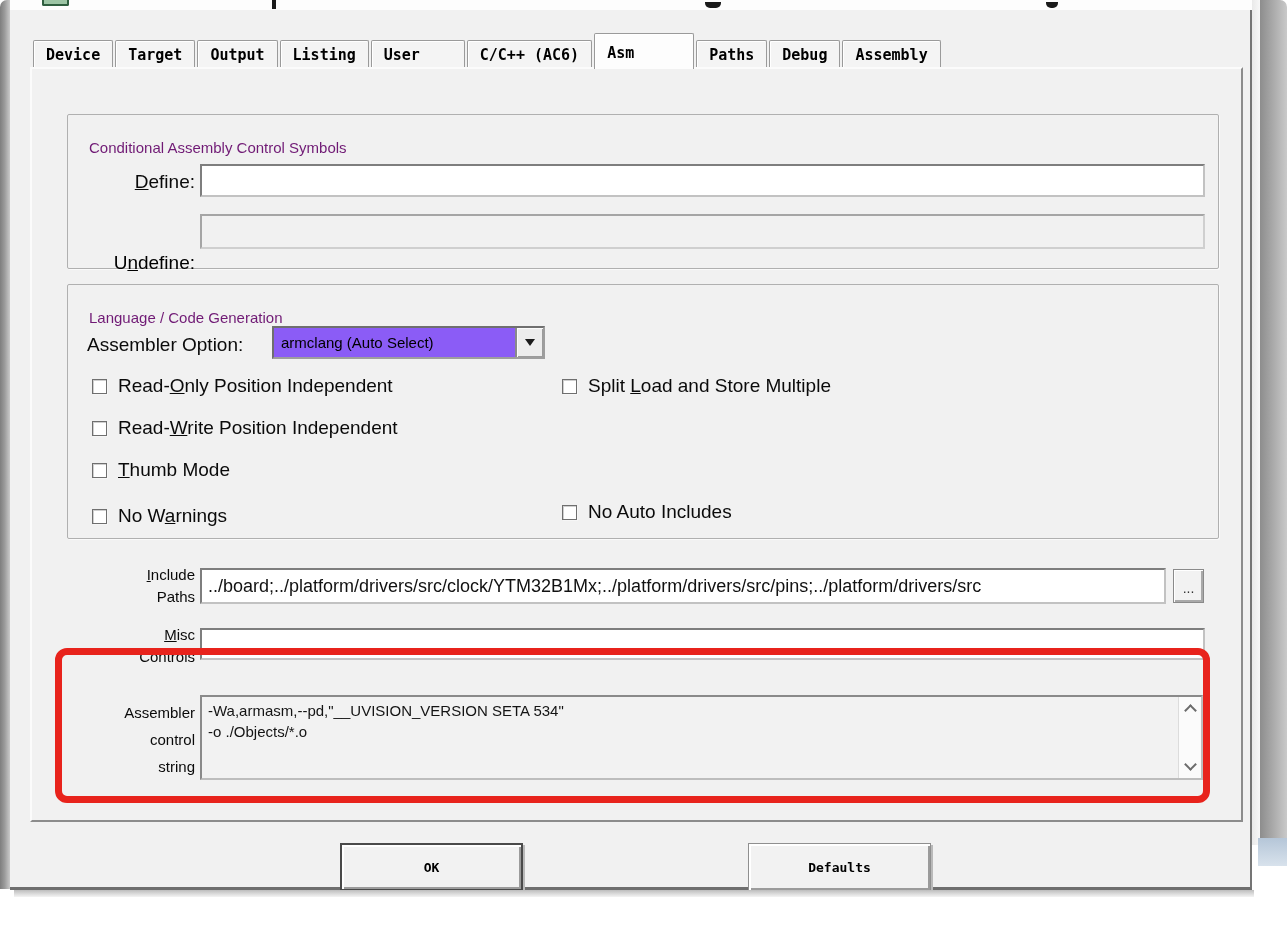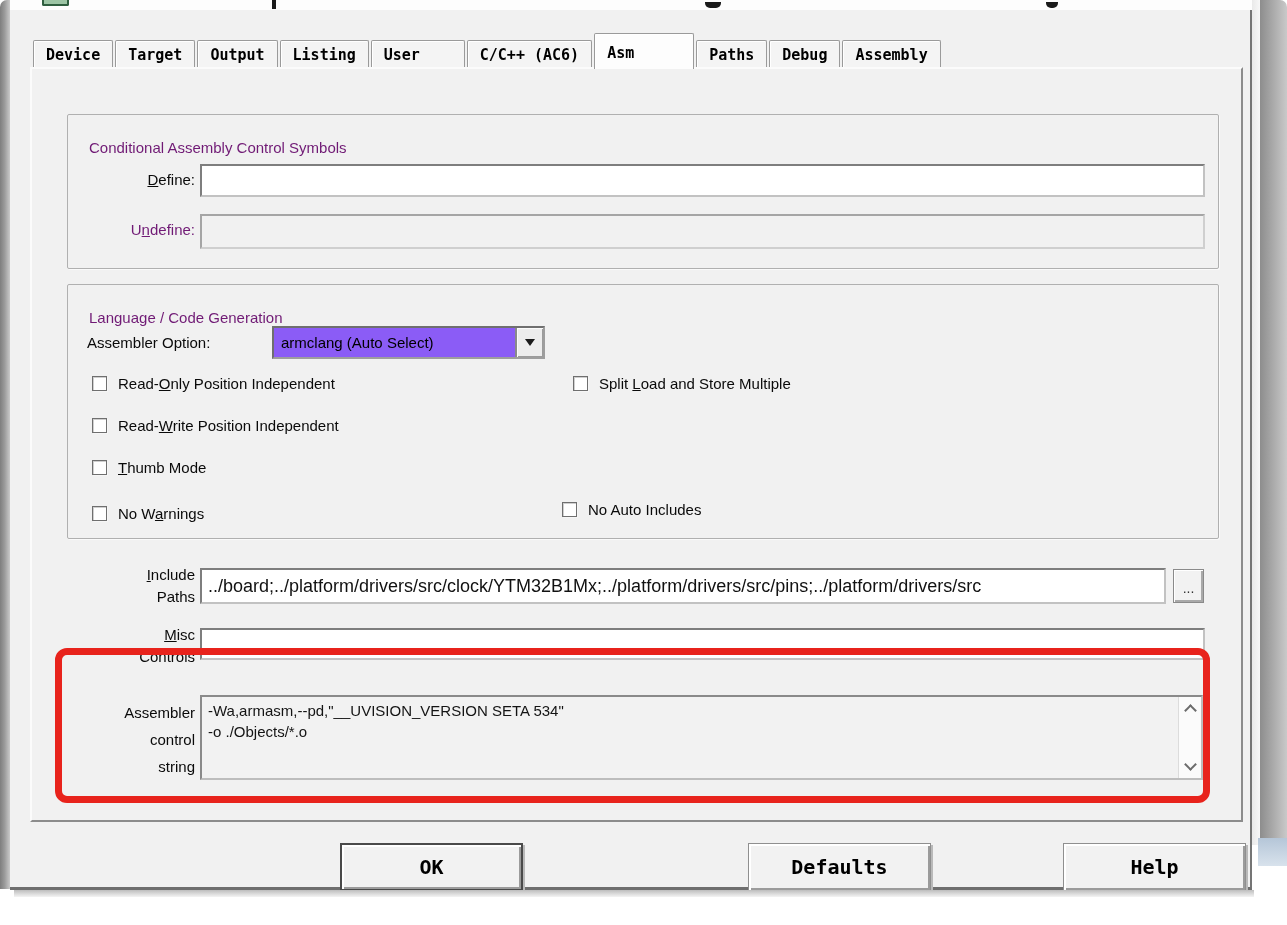--- a/index.html
+++ b/index.html
@@ -50,22 +50,22 @@
 
   
   .groupbox { position:absolute; border:1px solid #b0b0b0; border-radius:2px;
     box-shadow:inset 0 0 0 0 #fff, 1px 1px 0 #fafafa; }
   .groupbox .legend { position:absolute; top:-10px; left:14px; background:#f1f1f1;
     padding:0 7px; font-size:15px; color:#701a75; white-space:nowrap;margin-top:34px; }
   .g-cond { left:35px; top:45px; width:1152px; height:155px; }
   .g-lang { left:35px; top:215px; width:1152px; height:255px; }
 
   .u { text-decoration:underline; }
-  .lbl { font-size:15px; color:#0a0a0a; }
-  .lbl-disabled { color:#701a75; }
+  .lbl { font-size:19px; color:#0a0a0a; }
+  .lbl-disabled { color:#000000;margin-top:31px; }
 
   .field { background:#fff; border:2px solid; border-color:#7e7e7e #c2c2c2 #c2c2c2 #7e7e7e;
     font-size:18px; color:#111; display:flex; align-items:center; padding:0 6px;
     white-space:nowrap; overflow:hidden; }
   .field-disabled { background:#f1f1f1; border-color:#a5a5a5 #cfcfcf #cfcfcf #a5a5a5; }
 
   
   .abs { position:absolute; }
 
   
@@ -105,21 +105,21 @@
     box-shadow:inset 1px 1px 0 #ffffff, inset -2px -2px 0 #a9a9a9;
     font-size:14px; color:#333; display:flex; align-items:flex-end; justify-content:center;
     padding-bottom:6px; cursor:default; font-family:"Liberation Sans",sans-serif; }
 
   
   .annotation { position:absolute; left:55px; top:648px; width:1155px; height:155px;
     border:7px solid #e8231c; border-radius:12px; pointer-events:none; z-index:20; }
 
   
   .btn { position:absolute; top:833px; width:183px; height:48px;
-    font-family:"DejaVu Sans Mono","Liberation Mono",monospace; font-weight:bold; font-size:20px;
+    font-family:"DejaVu Sans Mono","Liberation Mono",monospace; font-weight:bold; font-size:13px;
     background:#f2f2f2; color:#000; border:1px solid #8f8f8f;
     box-shadow:inset 2px 2px 0 #ffffff, inset -2px -2px 0 #9b9b9b, 2px 2px 0 #b9b9b9;
     cursor:default; }
   .btn-default { border:2px solid #4a4a4a;
     box-shadow:inset 2px 2px 0 #ffffff, inset -2px -2px 0 #9b9b9b, 2px 2px 0 #b9b9b9; }
 </style>
 </head>
 <body>
 
 <div class="screen">
@@ -174,21 +174,21 @@
         <span class="combo-value">armclang (Auto Select)</span>
         <span class="combo-btn">
           <span class="combo-arrow"></span>
         </span>
       </div>
 
       <div class="check-row" style="left:60px; top:306px;">
         <span class="cbox"></span>
         <span class="lbl"><span>Read-</span><span class="u">O</span><span>nly Position Independent</span></span>
       </div>
-      <div class="check-row" style="left:530px; top:306px;margin-left:11px;">
+      <div class="check-row" style="left:530px; top:306px;">
         <span class="cbox"></span>
         <span class="lbl"><span>Split </span><span class="u">L</span><span>oad and Store Multiple</span></span>
       </div>
       <div class="check-row" style="left:60px; top:348px;">
         <span class="cbox"></span>
         <span class="lbl"><span>Read-</span><span class="u">W</span><span>rite Position Independent</span></span>
       </div>
       <div class="check-row" style="left:60px; top:390px;">
         <span class="cbox"></span>
         <span class="lbl"><span></span><span class="u">T</span><span>humb Mode</span></span>
@@ -233,17 +233,16 @@
           <span class="chev chev-up"></span>
           <span class="chev chev-down"></span>
         </div>
       </div>
     </div>
 
     <div class="annotation" style="left:45px; top:638px;"></div>
 
     <button class="btn btn-default" style="left:330px;">OK</button>
     <button class="btn" style="left:738px;">Defaults</button>
-    <button class="btn" style="left:1053px;">Help</button>
   </div>
 
   <div class="dialog-shadow"></div>
 </div>
 
 </body></html>

